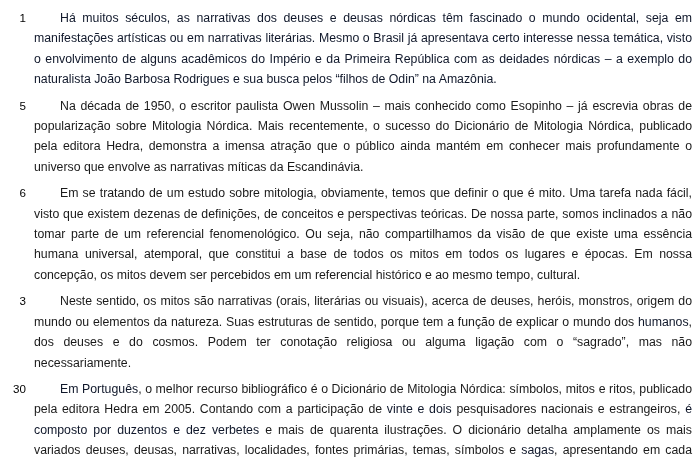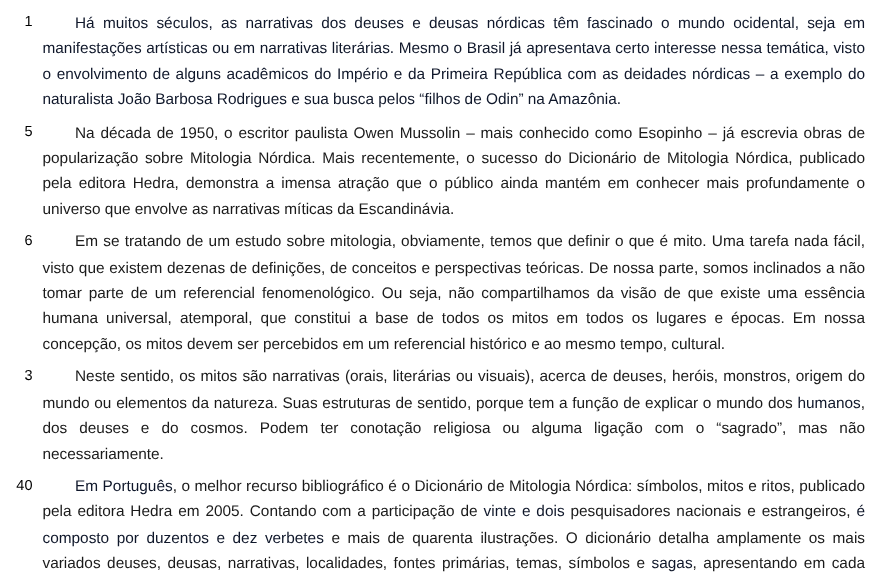--- a/index.html
+++ b/index.html
@@ -66,17 +66,17 @@
     <span class="linenum">6</span>
     <span class="indent"></span><span>Em se tratando de um estudo sobre mitologia, obviamente, temos que definir o que é mito. Uma tarefa nada fácil, visto que existem dezenas de definições, de conceitos e perspectivas teóricas. De nossa parte, somos inclinados a não tomar parte de um referencial fenomenológico. Ou seja, não compartilhamos da visão de que existe uma essência humana universal, atemporal, que constitui a base de todos os mitos em todos os lugares e épocas. Em nossa concepção, os mitos devem ser percebidos em um referencial histórico e ao mesmo tempo, cultural.</span>
   </div>
 
   <div class="para">
     <span class="linenum">3</span>
     <span class="indent"></span><span>Neste sentido, os mitos são narrativas (orais, literárias ou visuais), acerca de deuses, heróis, monstros, origem do mundo ou elementos da natureza. Suas estruturas de sentido, porque tem a função de explicar o mundo dos </span><span class="red">humanos</span><span>, dos deuses e do cosmos. Podem ter conotação religiosa ou alguma ligação com o “sagrado”, mas não necessariamente.</span>
   </div>
 
   <div class="para">
-    <span class="linenum">40</span>
+    <span class="linenum">30</span>
     <span class="indent"></span><span class="red">Em Português</span><span>, o melhor recurso bibliográfico é o Dicionário de Mitologia Nórdica: símbolos, mitos e ritos, publicado pela editora Hedra em 2005. Contando com a participação de </span><span class="red">vinte e dois</span><span> pesquisadores nacionais e estrangeiros, </span><span class="red">é composto por duzentos e dez verbetes</span><span> e mais de quarenta ilustrações. O dicionário detalha amplamente os mais variados deuses, deusas, narrativas, localidades, fontes primárias, temas, símbolos e </span><span class="red">sagas</span><span>, apresentando em cada verbete indicações bibliográficas atualizadas.</span>
   </div>
 
 </div>
 
 </body></html>

